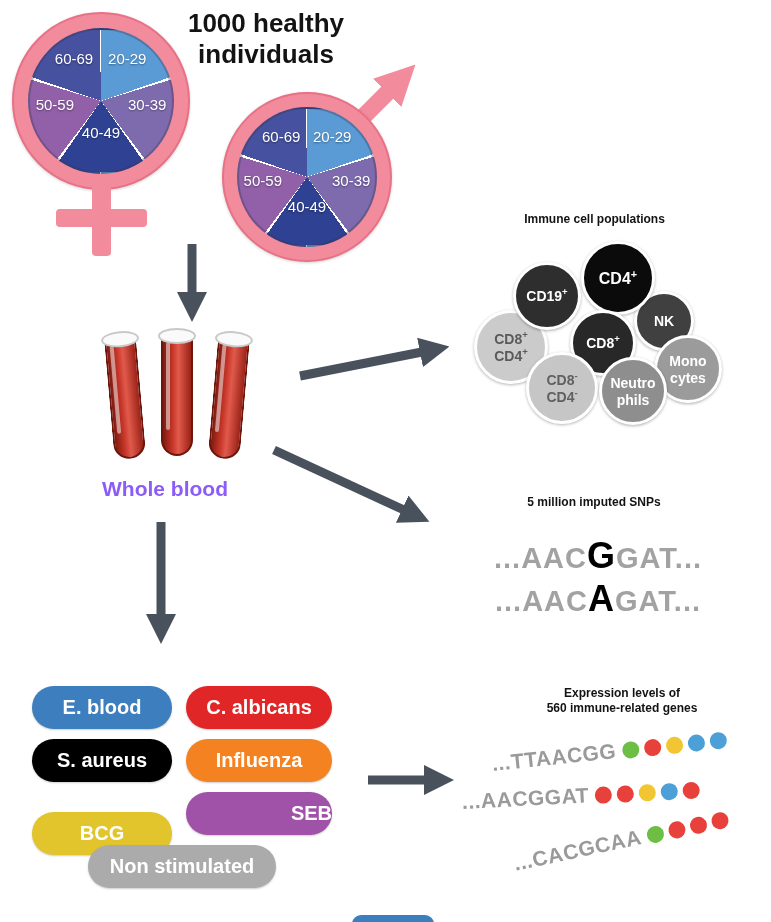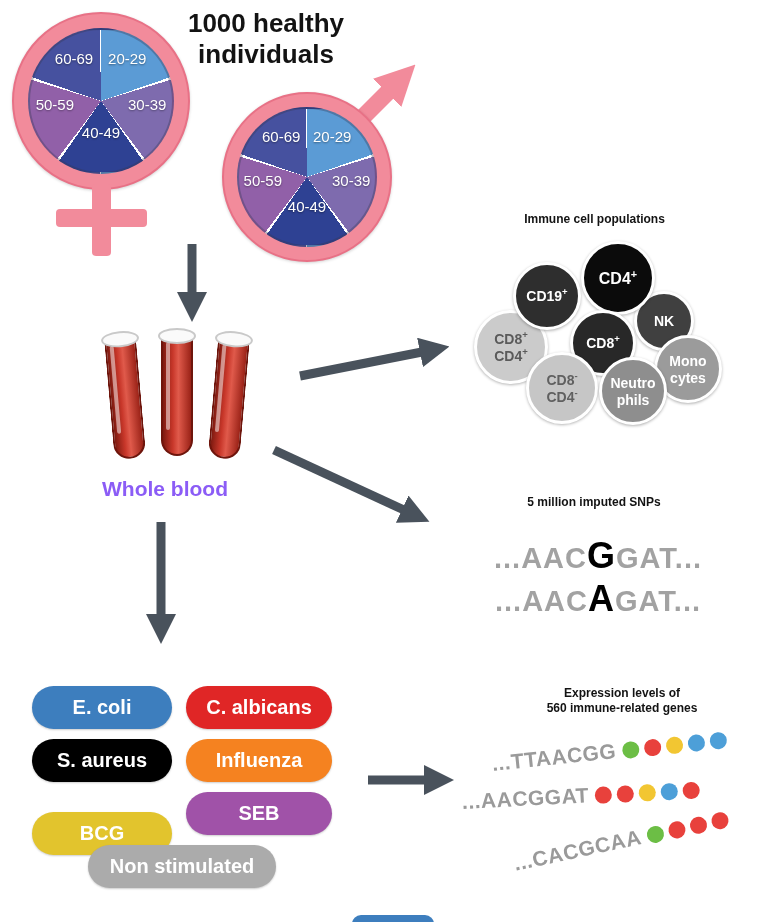--- a/index.html
+++ b/index.html
@@ -70,21 +70,21 @@
 
   
   .pill { position:absolute; height:43px; border-radius:21.5px; color:#fff; font-weight:bold;
     font-size:20px; display:flex; align-items:center; justify-content:center;
     box-shadow:0 1px 2px rgba(0,0,0,.2); }
   .p-ecoli  { left:32px;  top:686px; width:140px; }
   .p-calb   { left:186px; top:686px; width:146px; }
   .p-saur   { left:32px;  top:739px; width:140px; }
   .p-influ  { left:186px; top:739px; width:146px; }
   .p-bcg    { left:32px;  top:792px; width:140px; }
-  .p-seb    { left:186px; top:792px; width:146px; }
+  .p-seb    { left:186px; top:792px; width:146px;justify-content:flex-end; }
   .p-nonstim{ left:88px;  top:845px; width:188px; }
 
   
   .gene-row { position:absolute; display:flex; align-items:center; transform-origin:left center;
     font-weight:bold; font-size:21px; color:#9A9A9A; letter-spacing:0.5px; white-space:nowrap; }
   .g1 { left:492px; top:752px; transform:rotate(-6deg); }
   .g2 { left:462px; top:790px; transform:rotate(-3deg); }
   .g3 { left:514px; top:852px; transform:rotate(-12deg); }
   .gdots { display:inline-flex; gap:5px; margin-left:6px; align-items:center; }
   .dot { width:17px; height:17px; border-radius:50%; box-shadow:0 0 0 2px #fff; flex:0 0 auto; }
@@ -234,21 +234,21 @@
   <svg class="arrow-svg" style="left:139px; top:520px;" width="44" height="128">
     <defs>
         <marker id="ah4" markerUnits="userSpaceOnUse" markerWidth="30" markerHeight="30" refX="2" refY="15" orient="auto">
       <path d="M0,0 L30,15 L0,30 Z" fill="#49525C"></path>
         </marker>
       </defs>
     <line x1="22" y1="2" x2="22" y2="96" stroke-width="9" marker-end="url(#ah4)" stroke="#49525C"></line>
   </svg>
 
   <div class="pill p-ecoli" style="background: rgb(61, 126, 190);">
-      <span>E. coli</span>
+      <span>E. blood</span>
     </div>
   <div class="pill p-calb" style="background: rgb(224, 38, 38);">
       <span>C. albicans</span>
     </div>
   <div class="pill p-saur" style="background: #000000;">
       <span>S. aureus</span>
     </div>
   <div class="pill p-influ" style="background: rgb(245, 130, 32);">
       <span>Influenza</span>
     </div>

